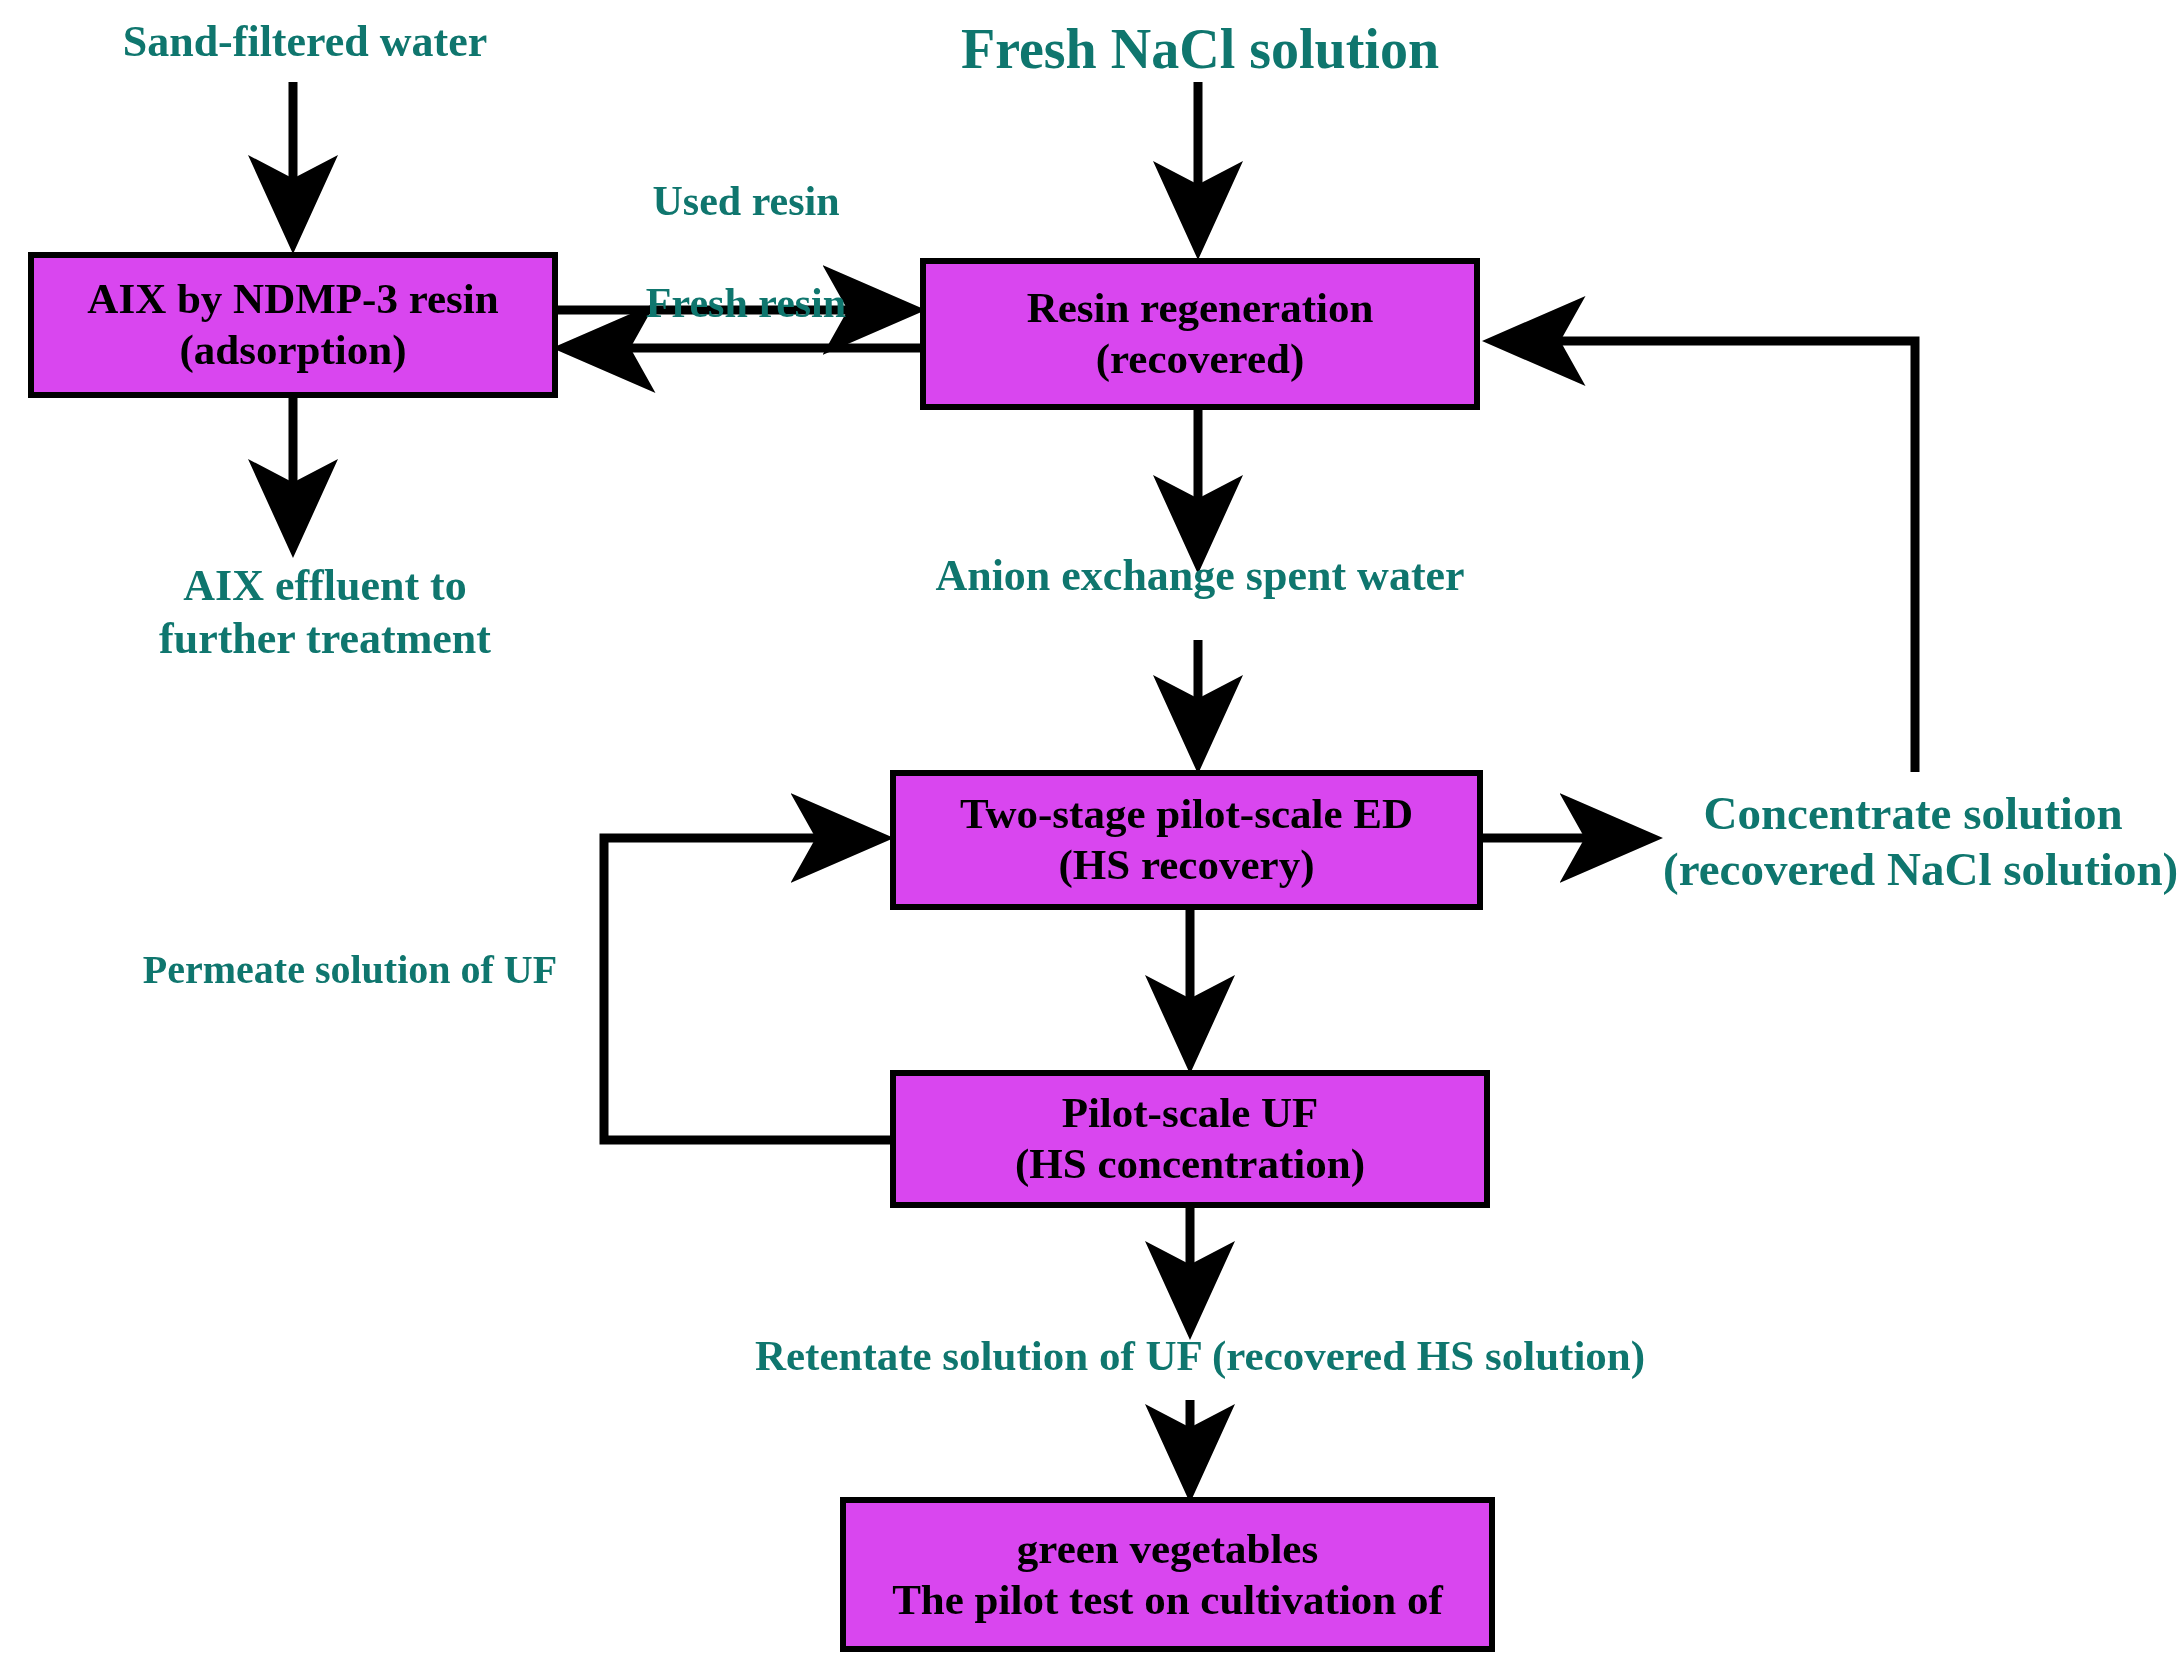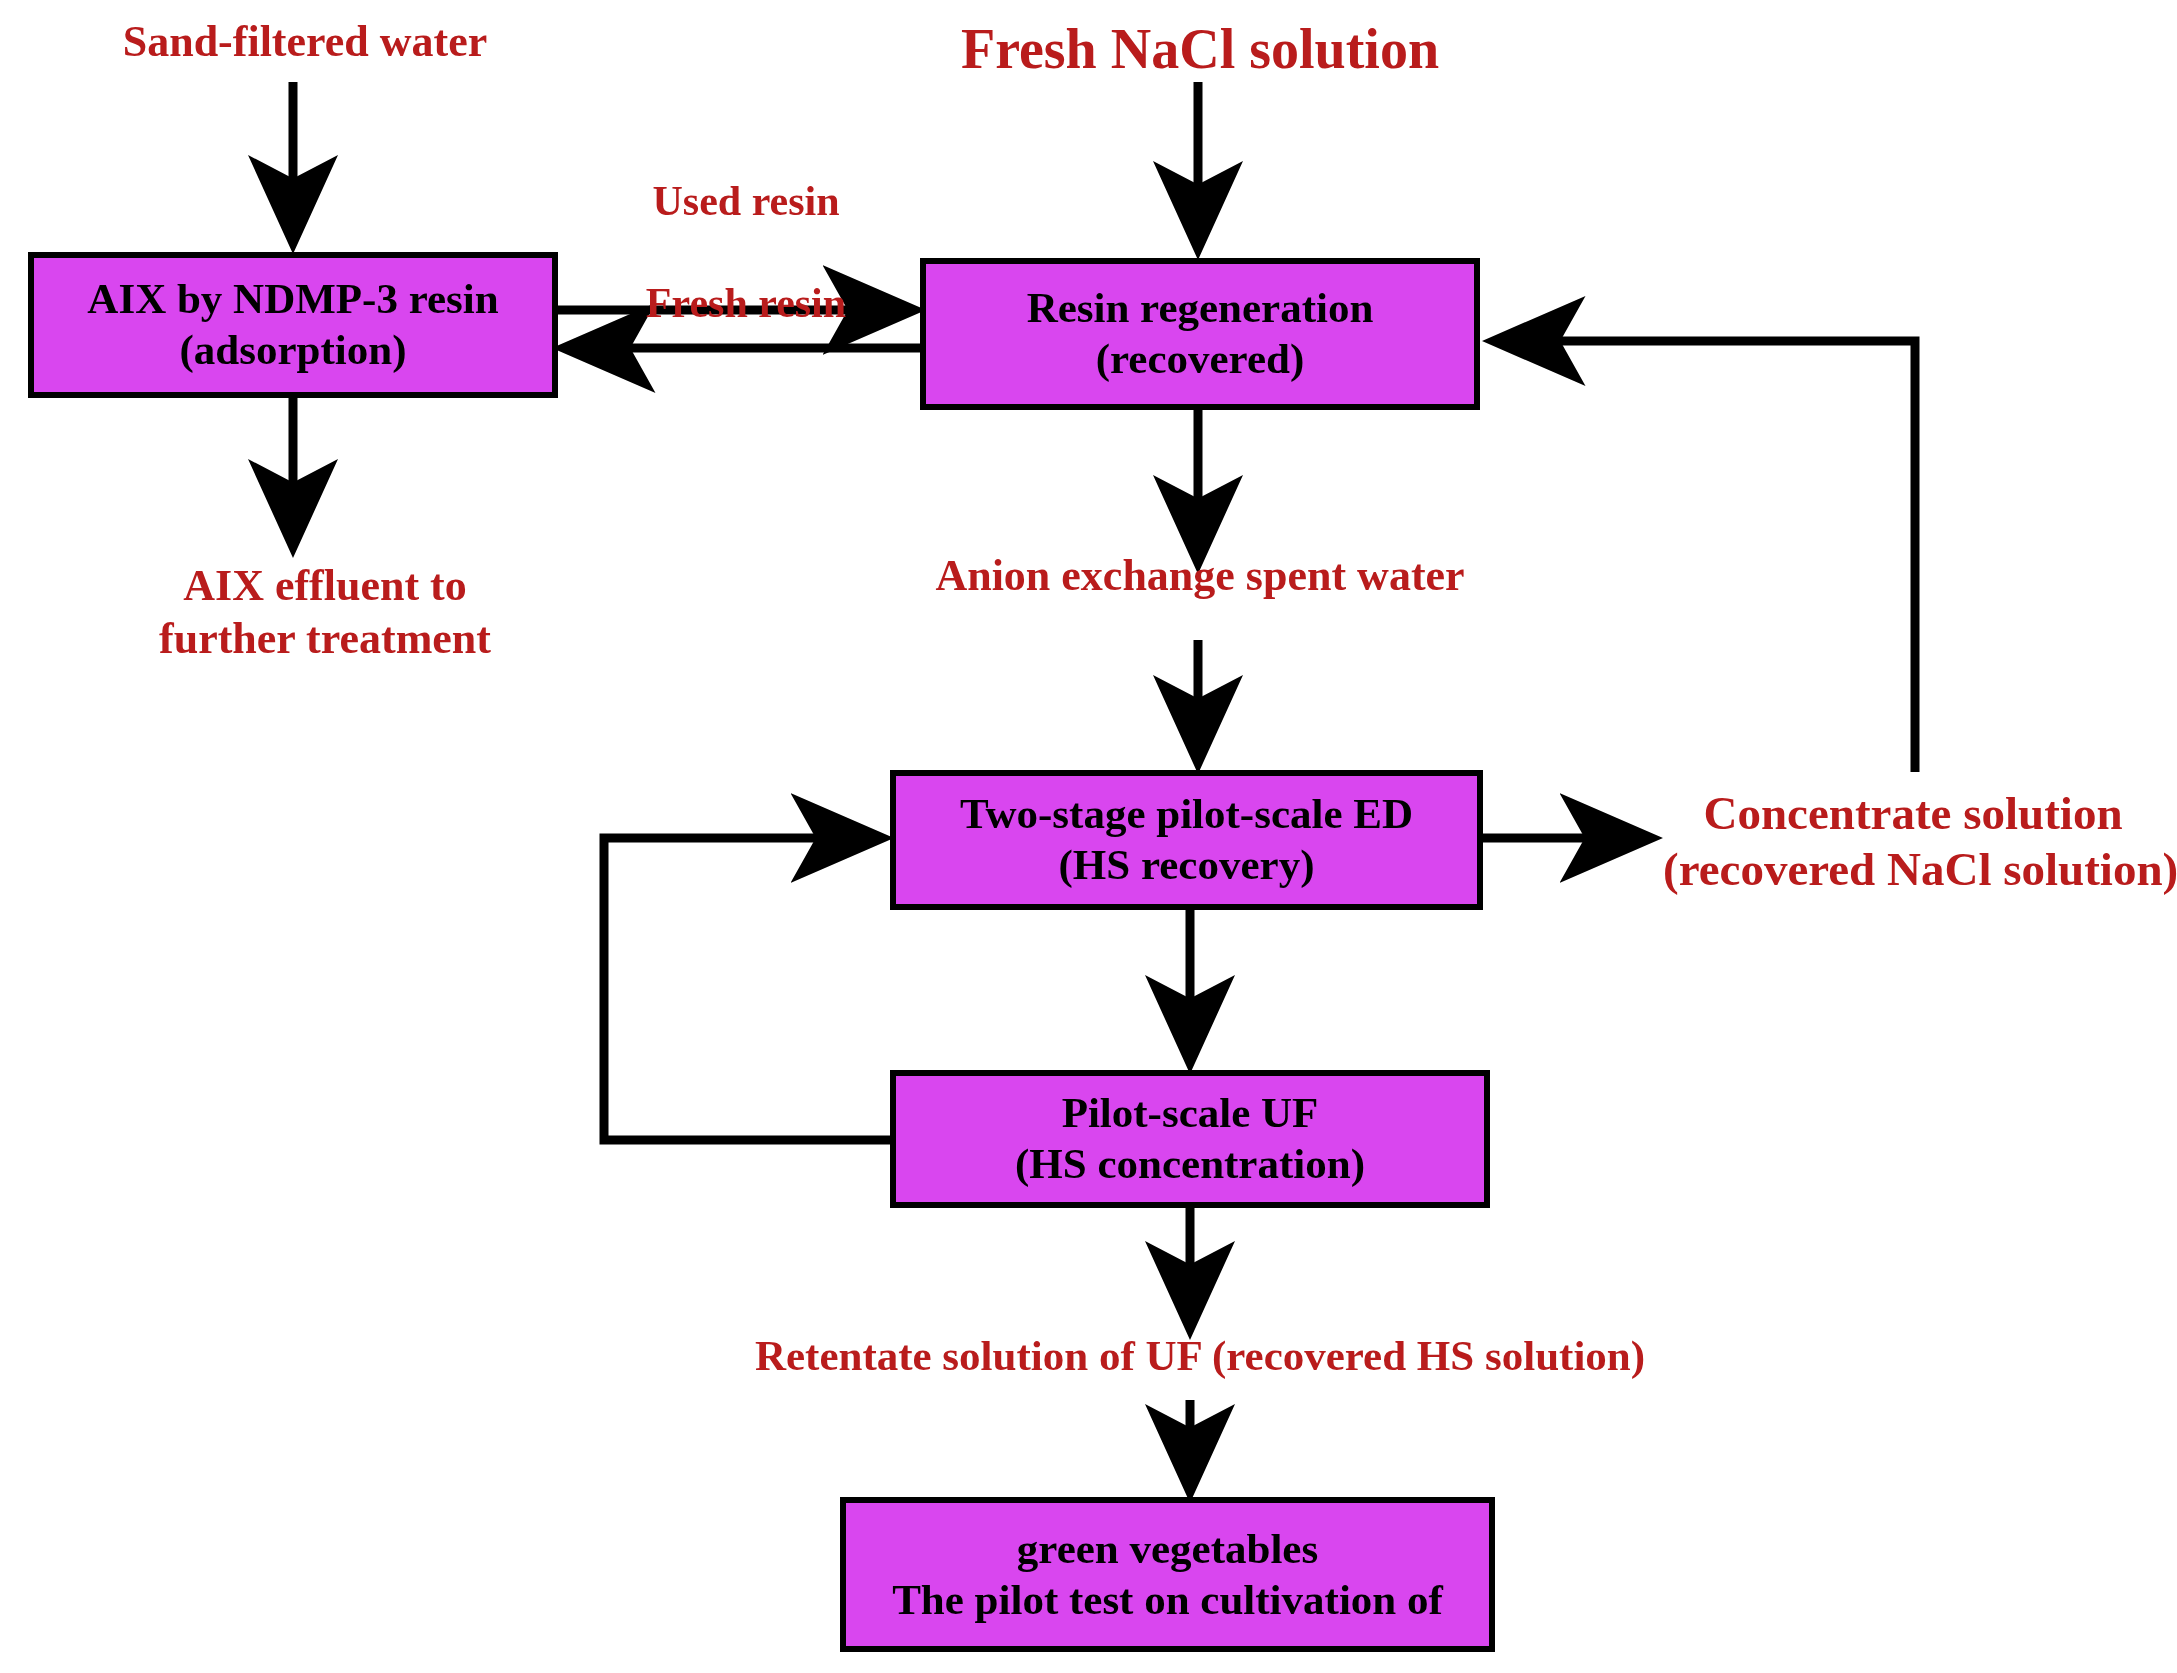--- a/index.html
+++ b/index.html
@@ -39,21 +39,21 @@
     line-height: 1.18;
     z-index: 5;
   }
   .node .ln {
     display: block;
     white-space: nowrap;
   }
   .label {
     position: absolute;
     font-weight: bold;
-    color: #b91c1c;
+    color: #0f766e;
     text-align: center;
     line-height: 1.2;
     white-space: nowrap;
     z-index: 6;
   }
   .label .ln { display: block; }
 
   
   #node-aix      { left: 28px;  top: 252px;  width: 530px; height: 146px; font-size: 43px; }
   #node-regen    { left: 920px; top: 258px;  width: 560px; height: 152px; font-size: 43px; }
@@ -164,18 +164,21 @@
 
   <div class="label" id="lbl-brine">
     <span class="ln">Anion exchange spent water</span>
   </div>
 
   <div class="label" id="lbl-conc">
     <span class="ln">Concentrate solution</span>
     <span class="ln">(recovered NaCl solution)</span>
   </div>
 
+  <div class="label" id="lbl-permeate">
+    <span class="ln">Permeate solution of UF</span>
+  </div>
 
   <div class="label" id="lbl-retentate">
     <span class="ln">Retentate solution of UF (recovered HS solution)</span>
   </div>
 
 </div>
 
 </body></html>

